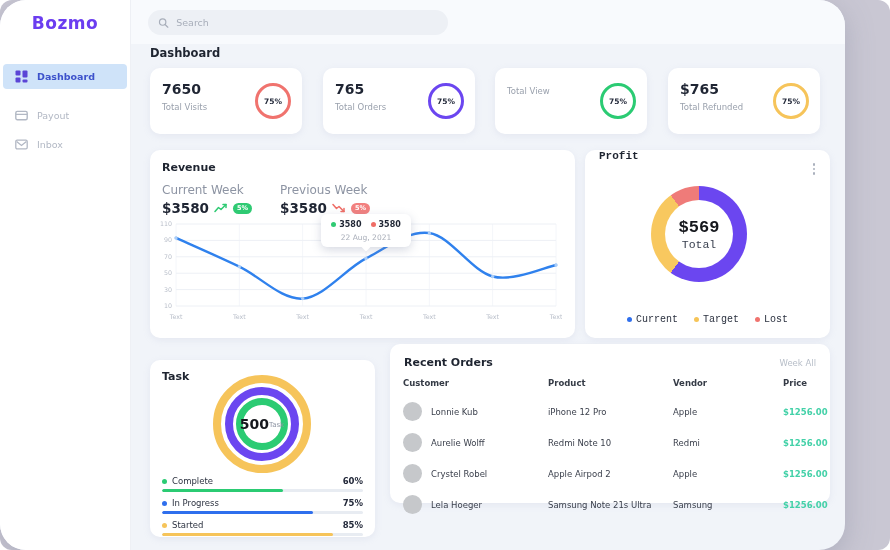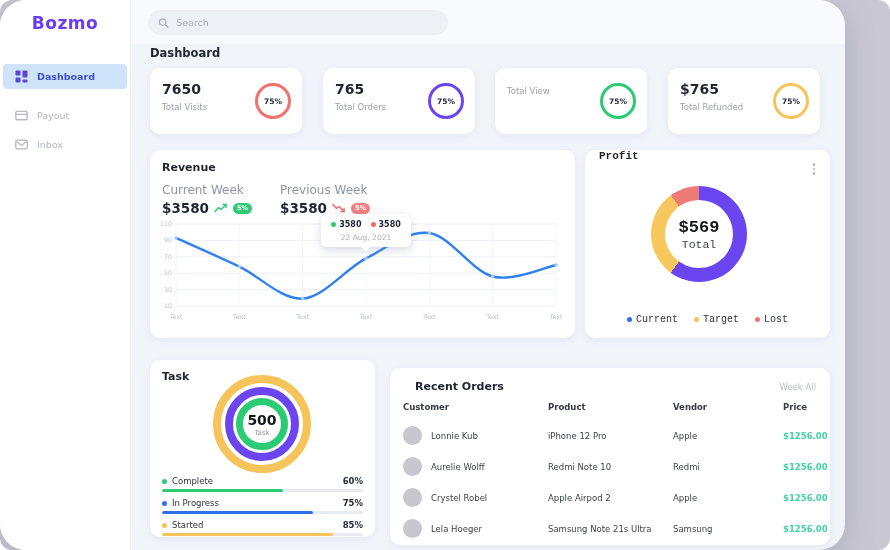--- a/index.html
+++ b/index.html
@@ -74,32 +74,32 @@
   .legend { position:absolute; left:0; right:0; bottom:13px; display:flex; justify-content:center; gap:16px; }
   .legend-item { display:flex; align-items:center; gap:4px; font-size:10px; color:#2c3240; }
   .legend-dot { width:5px; height:5px; border-radius:50%; }
   
   #task-card { left:19px; top:360px; width:225px; height:177px; padding:10px 12px; }
   .rings { position:absolute; left:63px; top:15px; width:98px; height:98px; }
   .ring { position:absolute; border-radius:50%; border-style:solid; }
   .ring.outer { inset:0; border-width:8px; }
   .ring.mid { inset:12px; border-width:8px; }
   .ring.inner { inset:23px; border-width:7px; }
-  .ring-center { position:absolute; inset:30px; display:flex; flex-direction:column; align-items:center; justify-content:center;text-align:right; }
+  .ring-center { position:absolute; inset:30px; display:flex; align-items:center; justify-content:center;text-align:right; }
   .ring-value { font-size:14px; font-weight:bold; color:#16181d; }
   .ring-label { font-size:7px; color:#8d94a3; margin-top:1px; }
   #task-rows { position:absolute; left:12px; right:12px; top:116px; }
   .trow { margin-bottom:6px; }
   .trow-head { display:flex; align-items:center; gap:5px; font-size:8.5px; color:#2c3240; }
   .trow-head .pct { margin-left:auto; font-weight:bold; color:#23293a; }
   .tdot { width:5px; height:5px; border-radius:50%; }
   .track { margin-top:3px; height:3px; background:#e8ecf2; border-radius:2px; overflow:hidden; }
   .fill { height:100%; border-radius:2px; }
   
-  #orders-card { left:259px; top:368px; width:440px; height:177px; padding:12px 25px; }
+  #orders-card { left:259px; top:344px; width:440px; height:159px; padding:12px 14px; }
   .view-all { position:absolute; right:14px; top:14px; font-size:8.5px; color:#b7bec8; cursor:pointer; }
   .ohead span { position:absolute; top:34px; font-size:8.5px; font-weight:bold; color:#353b46; }
   .oc-customer { left:13px; } .oc-product { left:158px; } .oc-vendor { left:283px; } .oc-price { left:393px; }
   .orow { position:absolute; left:0; width:440px; height:31px; }
   .orow .avatar-sm { position:absolute; left:13px; top:6px; width:19px; height:19px; border-radius:50%; background:#c6c8cb; }
   .orow span { position:absolute; top:11px; font-size:8.5px; color:#3c414d; }
   .o-name { left:41px; } .o-prod { left:158px; } .o-vend { left:283px; }
   .o-price { left:393px; font-weight:bold; }
 </style>
 </head>

